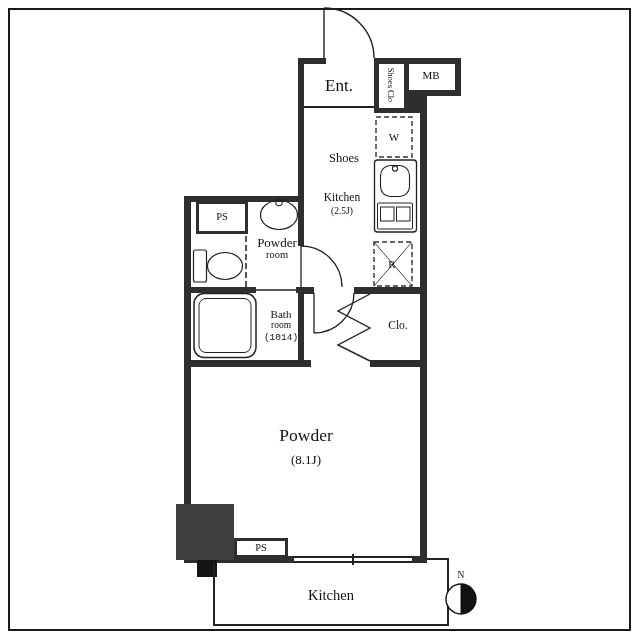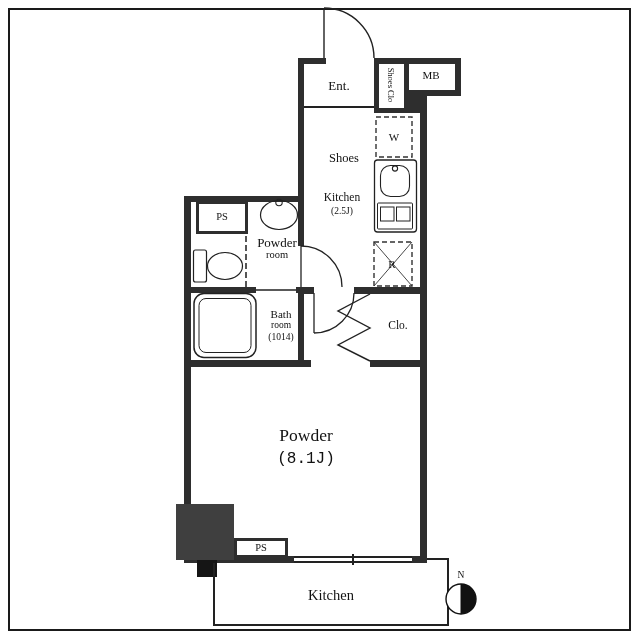--- a/index.html
+++ b/index.html
@@ -125,33 +125,33 @@
       <rect x="199" y="298.5" width="52" height="54" rx="7" stroke-width="1"></rect>
     </g>
 
     <g>
       <circle cx="461" cy="599" r="15" fill="#fff" stroke="#111" stroke-width="1.4"></circle>
       <path d="M461,584 A15,15 0 0 1 461,614 Z" fill="#111"></path>
       <line x1="461" y1="584" x2="461" y2="614" stroke="#111" stroke-width="1"></line>
     </g>
   </svg>
 
-  <div class="label" style="left:339px;top:85px;font-size:13px;">Ent.</div>
+  <div class="label" style="left:339px;top:85px;font-size:17px;">Ent.</div>
   <div class="vlabel" style="left:391px;top:85px;font-size:8.5px;">Shoes Clo</div>
   <div class="label" style="left:431px;top:75px;font-size:11px;">MB</div>
   <div class="label" style="left:394px;top:137px;font-size:11px;">W</div>
   <div class="label" style="left:344px;top:158px;font-size:12.5px;">Shoes</div>
   <div class="label" style="left:342px;top:198px;font-size:11.5px;">Kitchen</div>
   <div class="label" style="left:342px;top:212px;font-size:9.5px;">(2.5J)</div>
   <div class="label" style="left:392px;top:264px;font-size:11px;">R</div>
   <div class="label" style="left:398px;top:326px;font-size:11.5px;">Clo.</div>
   <div class="label" style="left:222px;top:217px;font-size:10.5px;">PS</div>
   <div class="label" style="left:277px;top:242px;font-size:13px;">Powder</div>
   <div class="label" style="left:277px;top:255px;font-size:10.5px;">room</div>
   <div class="label" style="left:281px;top:314px;font-size:11px;">Bath</div>
   <div class="label" style="left:281px;top:326px;font-size:9.5px;">room</div>
-  <div class="label" style="left:281px;top:338px;font-size:9.5px;">(1014)</div>
+  <div class="label" style="left:281px;top:338px;font-size:9.5px;font-family:Liberation Mono, monospace;">(1014)</div>
   <div class="label" style="left:306px;top:436px;font-size:17.5px;">Powder</div>
-  <div class="label" style="left:306px;top:459px;font-size:16px;font-family:Liberation Mono, monospace;">(8.1J)</div>
+  <div class="label" style="left:306px;top:459px;font-size:13px;">(8.1J)</div>
   <div class="label" style="left:261px;top:548px;font-size:10.5px;">PS</div>
   <div class="label" style="left:331px;top:595px;font-size:14.5px;">Kitchen</div>
   <div class="label" style="left:461px;top:576px;font-size:9.5px;">N</div>
 </div>
 
 </body></html>

